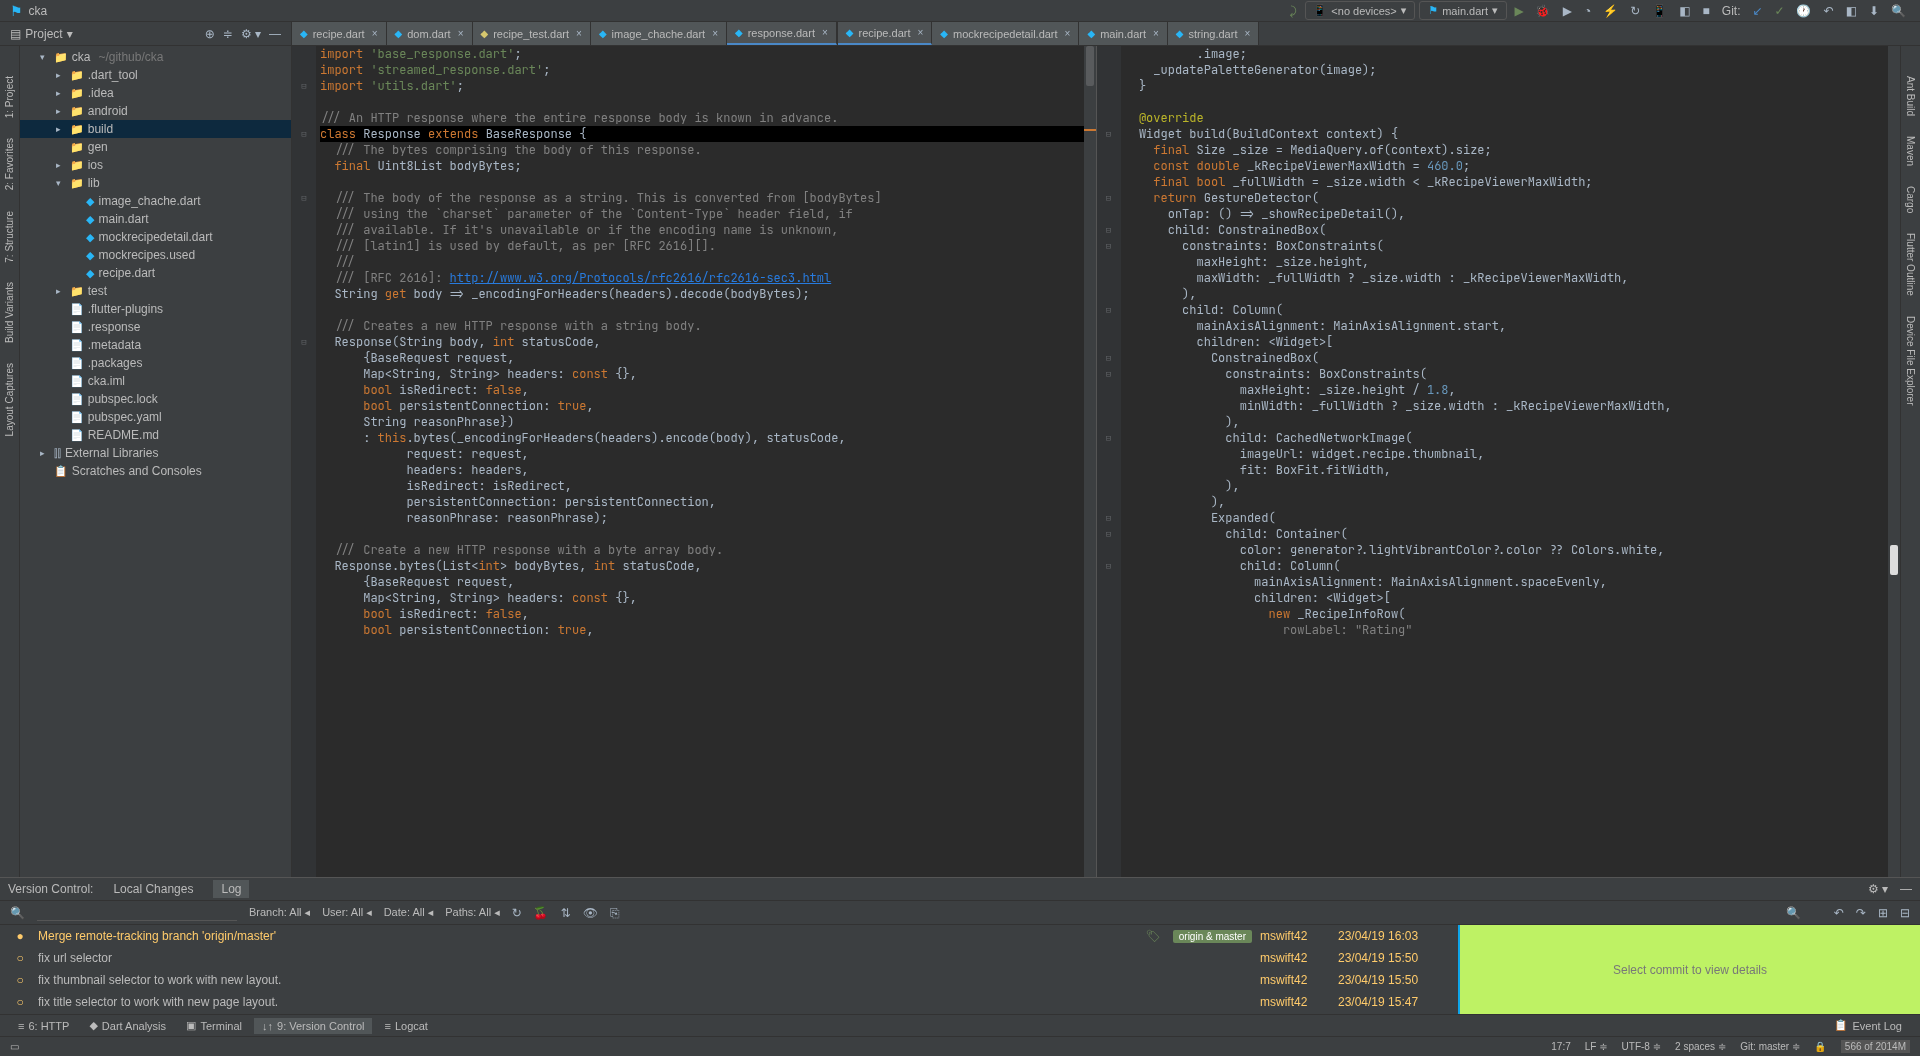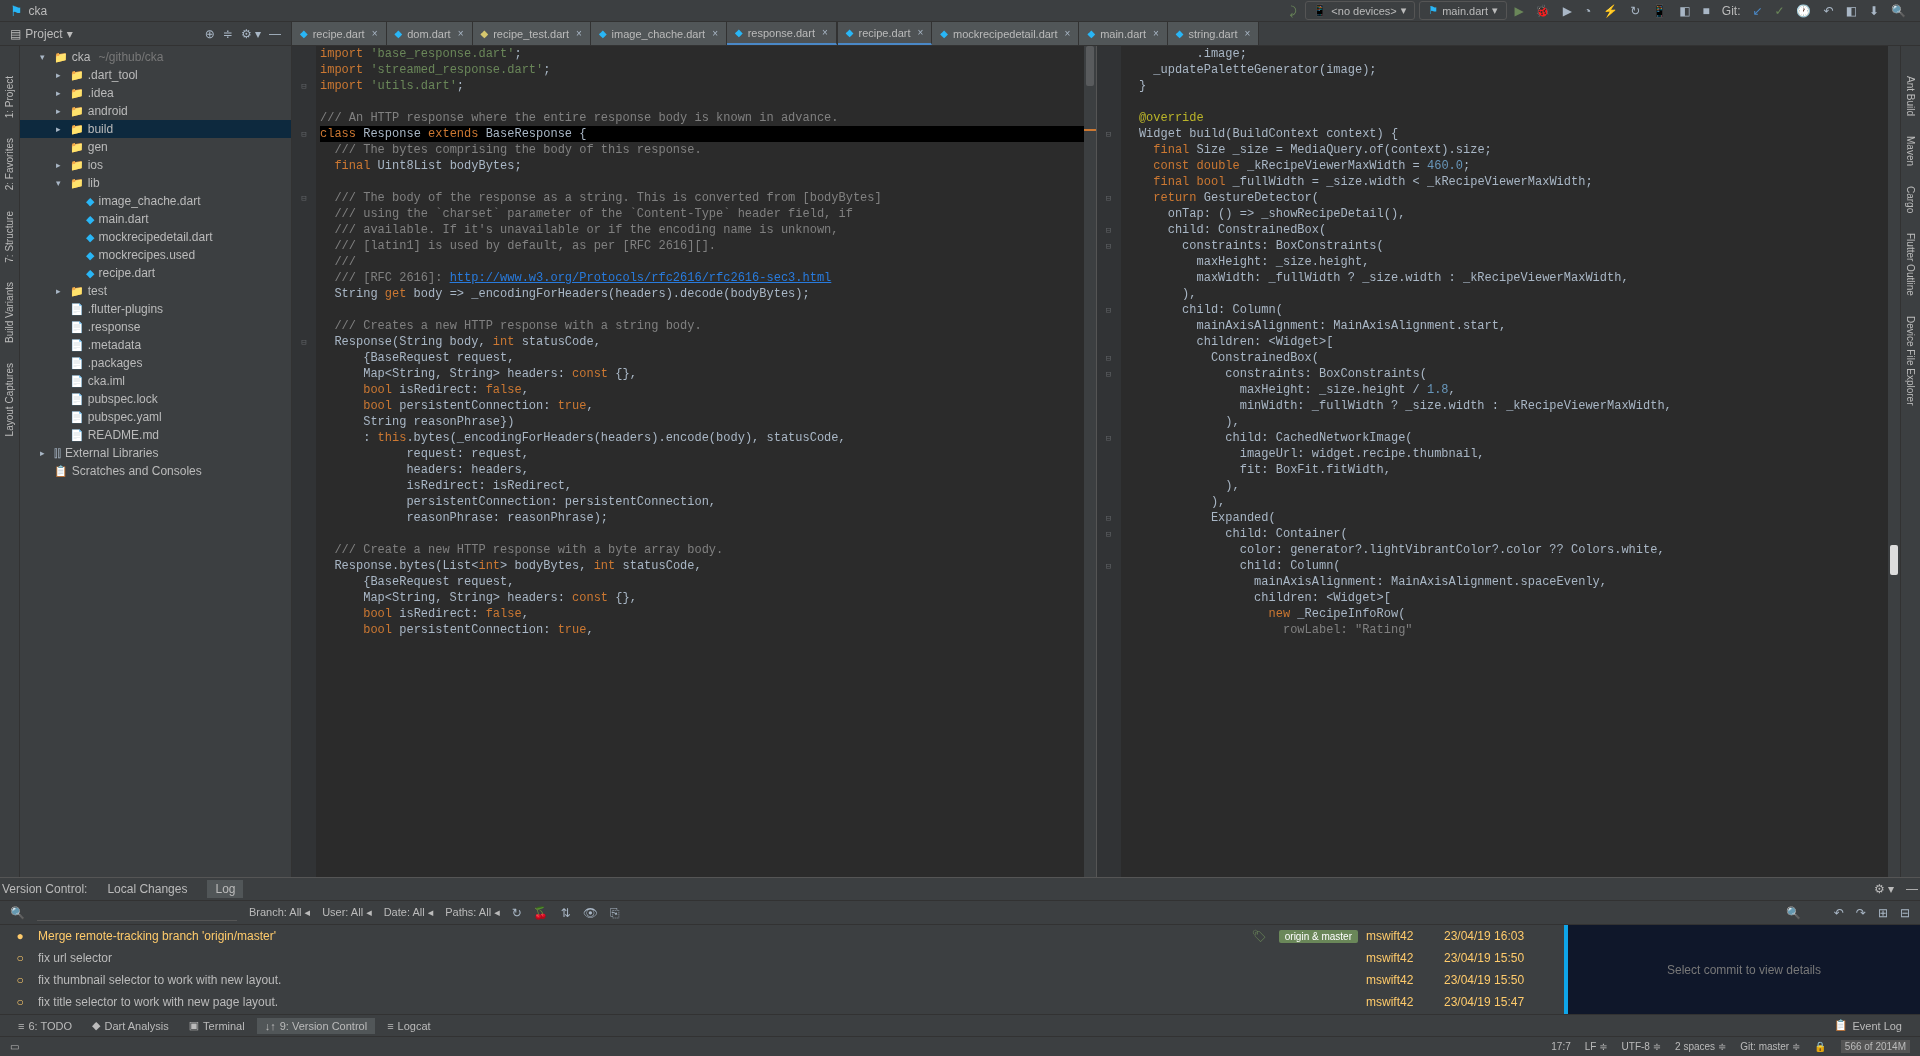--- a/index.html
+++ b/index.html
@@ -159,21 +159,20 @@
   color: #606366;
   text-align: center;
   flex-shrink: 0;
 }
 .gutter .fold { font-size: 9px; line-height: 16px; height: 16px; color: #606366; }
 .code {
   flex: 1;
   padding-left: 4px;
   white-space: pre;
   overflow: hidden;
-  font-family: Liberation Mono, monospace;
 }
 .code .line { height: 16px; }
 .kw { color: #cc7832; }
 .str { color: #6a8759; }
 .cmt { color: #808080; }
 .num { color: #6897bb; }
 .ann { color: #bbb529; }
 .link { color: #287bde; text-decoration: underline; }
 .hl-line { background: #000000; }
 .scrollbar { width: 12px; background: #3c3f41; position: relative; }
@@ -184,21 +183,21 @@
 .bottom-panel {
   background: #3c3f41;
   border-top: 1px solid #555;
   display: flex;
   flex-direction: column;
 }
 .vc-tabs {
   display: flex;
   align-items: center;
   height: 22px;
-  padding: 0 2px;
+  padding: 0 8px;
   gap: 12px;
   color: #bbb;
 }
 .vc-tabs .vc-title { color: #bbb; }
 .vc-tab { padding: 2px 8px; cursor: pointer; }
 .vc-tab.active { background: #515658; }
 .vc-tabs .spacer { flex: 1; }
 .vc-toolbar {
   display: flex;
   align-items: center;
@@ -223,27 +222,27 @@
   color: #bbb;
 }
 .commit-row .graph { width: 20px; text-align: center; color: #ffcb6b; }
 .commit-row .msg { flex: 1; }
 .commit-row .msg.highlight { color: #ffcb6b; }
 .commit-row .tag { background: #4b6eaf; color: #fff; padding: 1px 6px; border-radius: 2px; font-size: 10px; }
 .commit-row .tag.origin { background: #6a8759; }
 .commit-row .author { color: #ffcb6b; width: 70px; }
 .commit-row .date { color: #ffcb6b; width: 110px; }
 .commit-details {
-  width: 356px;
-  background: #0f172a;
+  width: 462px;
+  background: #bef264;
   display: flex;
   align-items: center;
   justify-content: center;
   color: #787878;
-  border-left: 4px solid #0ea5e9;
+  border-left: 2px solid #0ea5e9;
 }
 
 
 .bottom-tool-tabs {
   height: 22px;
   background: #3c3f41;
   display: flex;
   align-items: center;
   padding: 0 10px;
   gap: 4px;
@@ -678,21 +677,21 @@
             <span class="msg">fix title selector to work with new page layout.</span>
             <span class="author">mswift42</span>
             <span class="date">23/04/19 15:47</span>
           </div>
         </div>
       <div class="commit-details">Select commit to view details</div>
     </div>
   </div>
 
   <div class="bottom-tool-tabs">
-    <span class="tool-tab">≡ <span>6: TODO</span></span>
+    <span class="tool-tab">≡ <span>6: HTTP</span></span>
     <span class="tool-tab">◆ <span>Dart Analysis</span></span>
     <span class="tool-tab">▣ <span>Terminal</span></span>
     <span class="tool-tab active">↓↑ <span>9: Version Control</span></span>
     <span class="tool-tab">≡ <span>Logcat</span></span>
     <div class="spacer"></div>
     <span class="tool-tab">📋 <span>Event Log</span></span>
   </div>
 
   <div class="status-bar">
     <span class="left-icon">▭</span>

